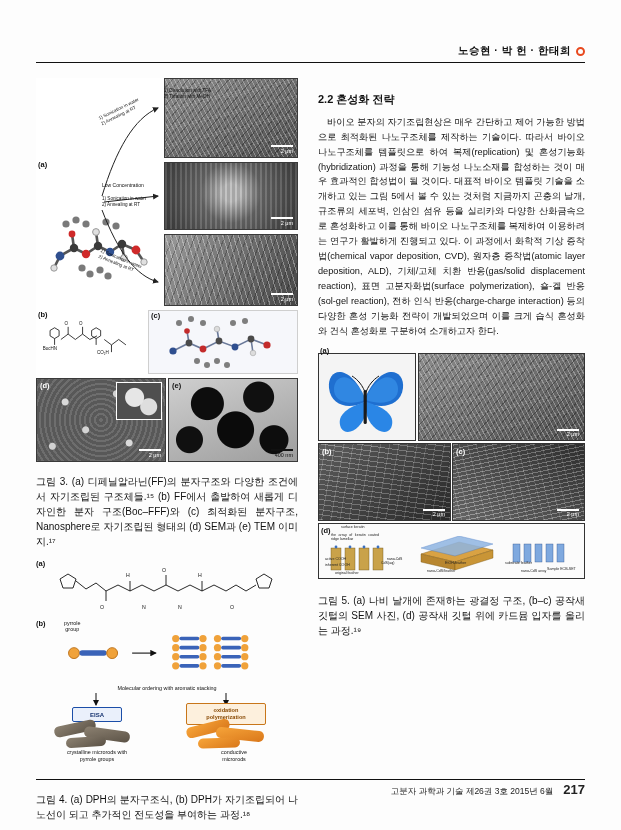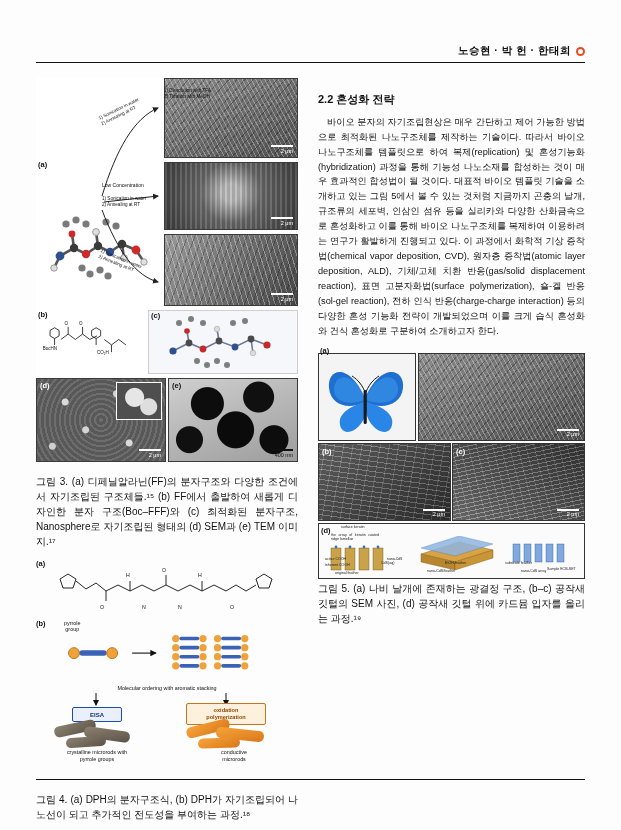--- a/index.html
+++ b/index.html
@@ -507,17 +507,21 @@
 
         <div class="tiny" style="left:6px;top:34px;">active COOH</div>
         <div class="tiny" style="left:6px;top:40px;">inherent COOH</div>
         <div class="tiny" style="left:62px;top:38px;">CdS(aq)</div>
         <div class="tiny" style="left:126px;top:38px;">EtOH-feather</div>
         <div class="tiny" style="left:186px;top:38px;">substrate feather</div>
         <div class="tiny" style="left:228px;top:44px;">Sample ECB-SET</div>
       </div>
     </div>
 
-    <div class="cap" style="margin-top:4px;">그림 5. (a) 나비 날개에 존재하는 광결정 구조, (b–c) 공작새 깃털의 SEM 사진, (d) 공작새 깃털 위에 카드뮴 입자를 올리는 과정.¹⁹</div>
+    <div class="cap" style="margin-top:16px;">그림 5. (a) 나비 날개에 존재하는 광결정 구조, (b–c) 공작새 깃털의 SEM 사진, (d) 공작새 깃털 위에 카드뮴 입자를 올리는 과정.¹⁹</div>
   </div>
 
   <div class="ftr-rule"></div>
+  <div class="ftr">
+    <span>고분자 과학과  기술   제26권 3호 2015년 6월</span>
+    <span class="pg">217</span>
+  </div>
 </div>
 
 </body></html>

